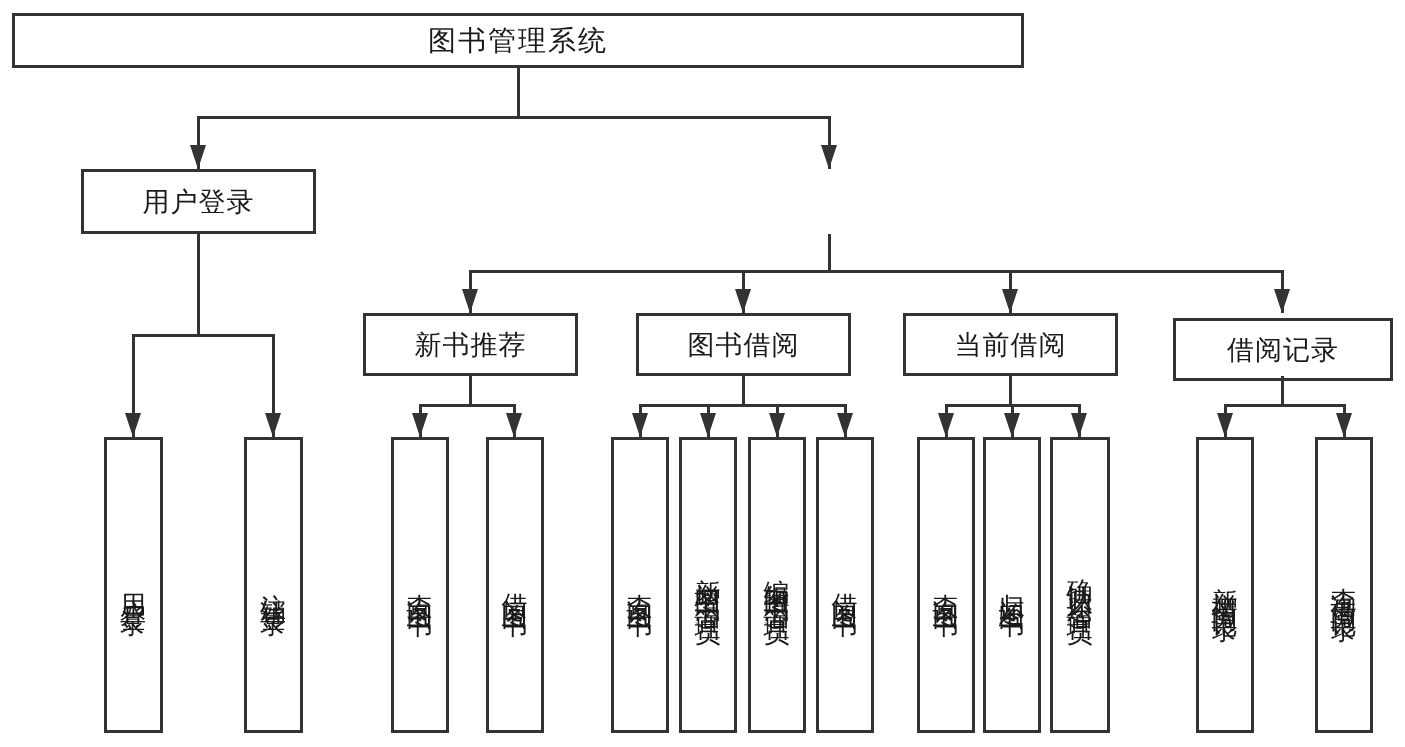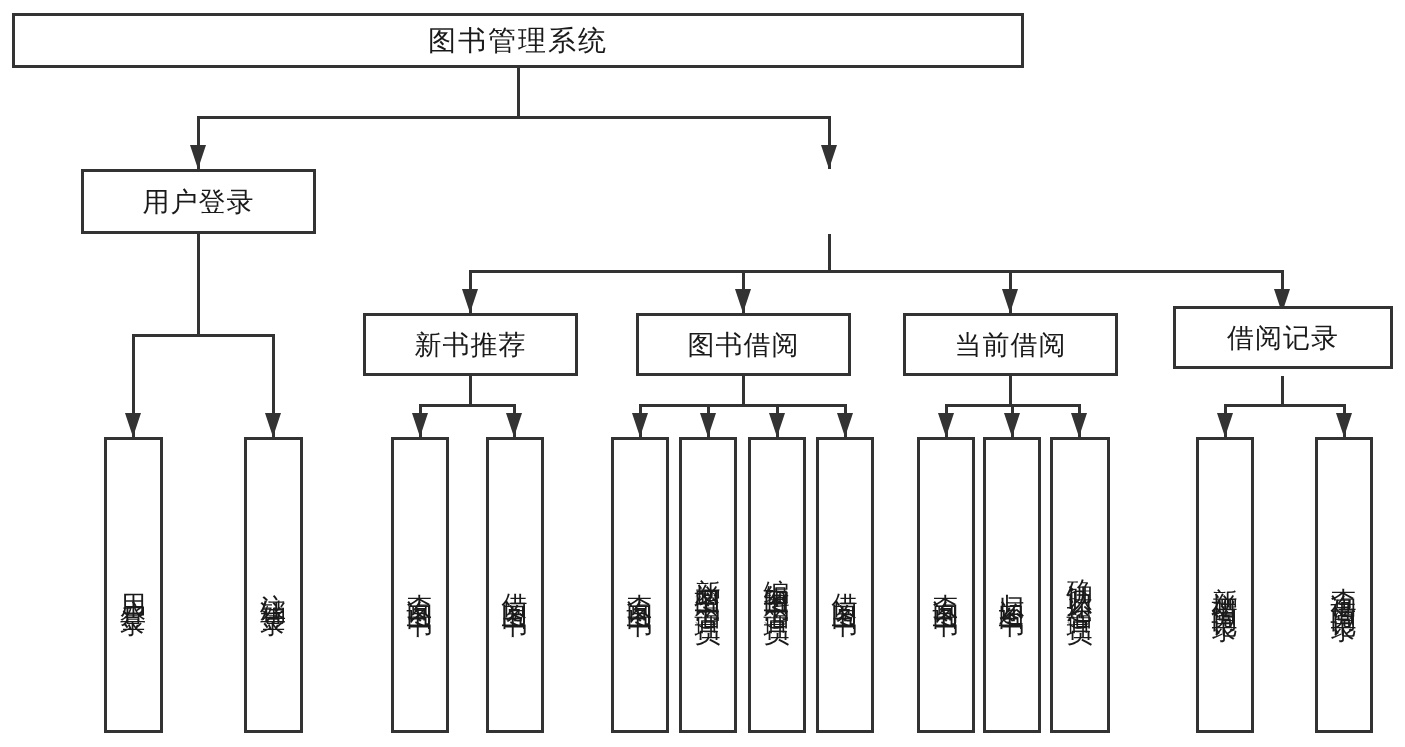--- a/index.html
+++ b/index.html
@@ -87,21 +87,21 @@
 
   <div class="node hnode" style="left:636px;top:313px;width:215px;height:63px;">
     <span>图书借阅</span>
   </div>
   <div class="node hnode" style="left:363px;top:313px;width:215px;height:63px;">
     <span>新书推荐</span>
   </div>
   <div class="node hnode" style="left:903px;top:313px;width:215px;height:63px;">
     <span>当前借阅</span>
   </div>
-  <div class="node hnode" style="left:1173px;top:306px;width:220px;height:63px;">
+  <div class="node hnode" style="left:1173px;top:318px;width:220px;height:63px;">
     <span>借阅记录</span>
   </div>
 
   <div class="line" style="left:469px;top:376px;width:3px;height:30px;"></div>
   <div class="line" style="left:419px;top:404px;width:97px;height:3px;"></div>
   <div class="line" style="left:419px;top:404px;width:3px;height:33px;"></div>
   <div class="tri" style="left:412px;top:413px;"></div>
   <div class="line" style="left:513px;top:404px;width:3px;height:33px;"></div>
   <div class="tri" style="left:506px;top:413px;"></div>
 

